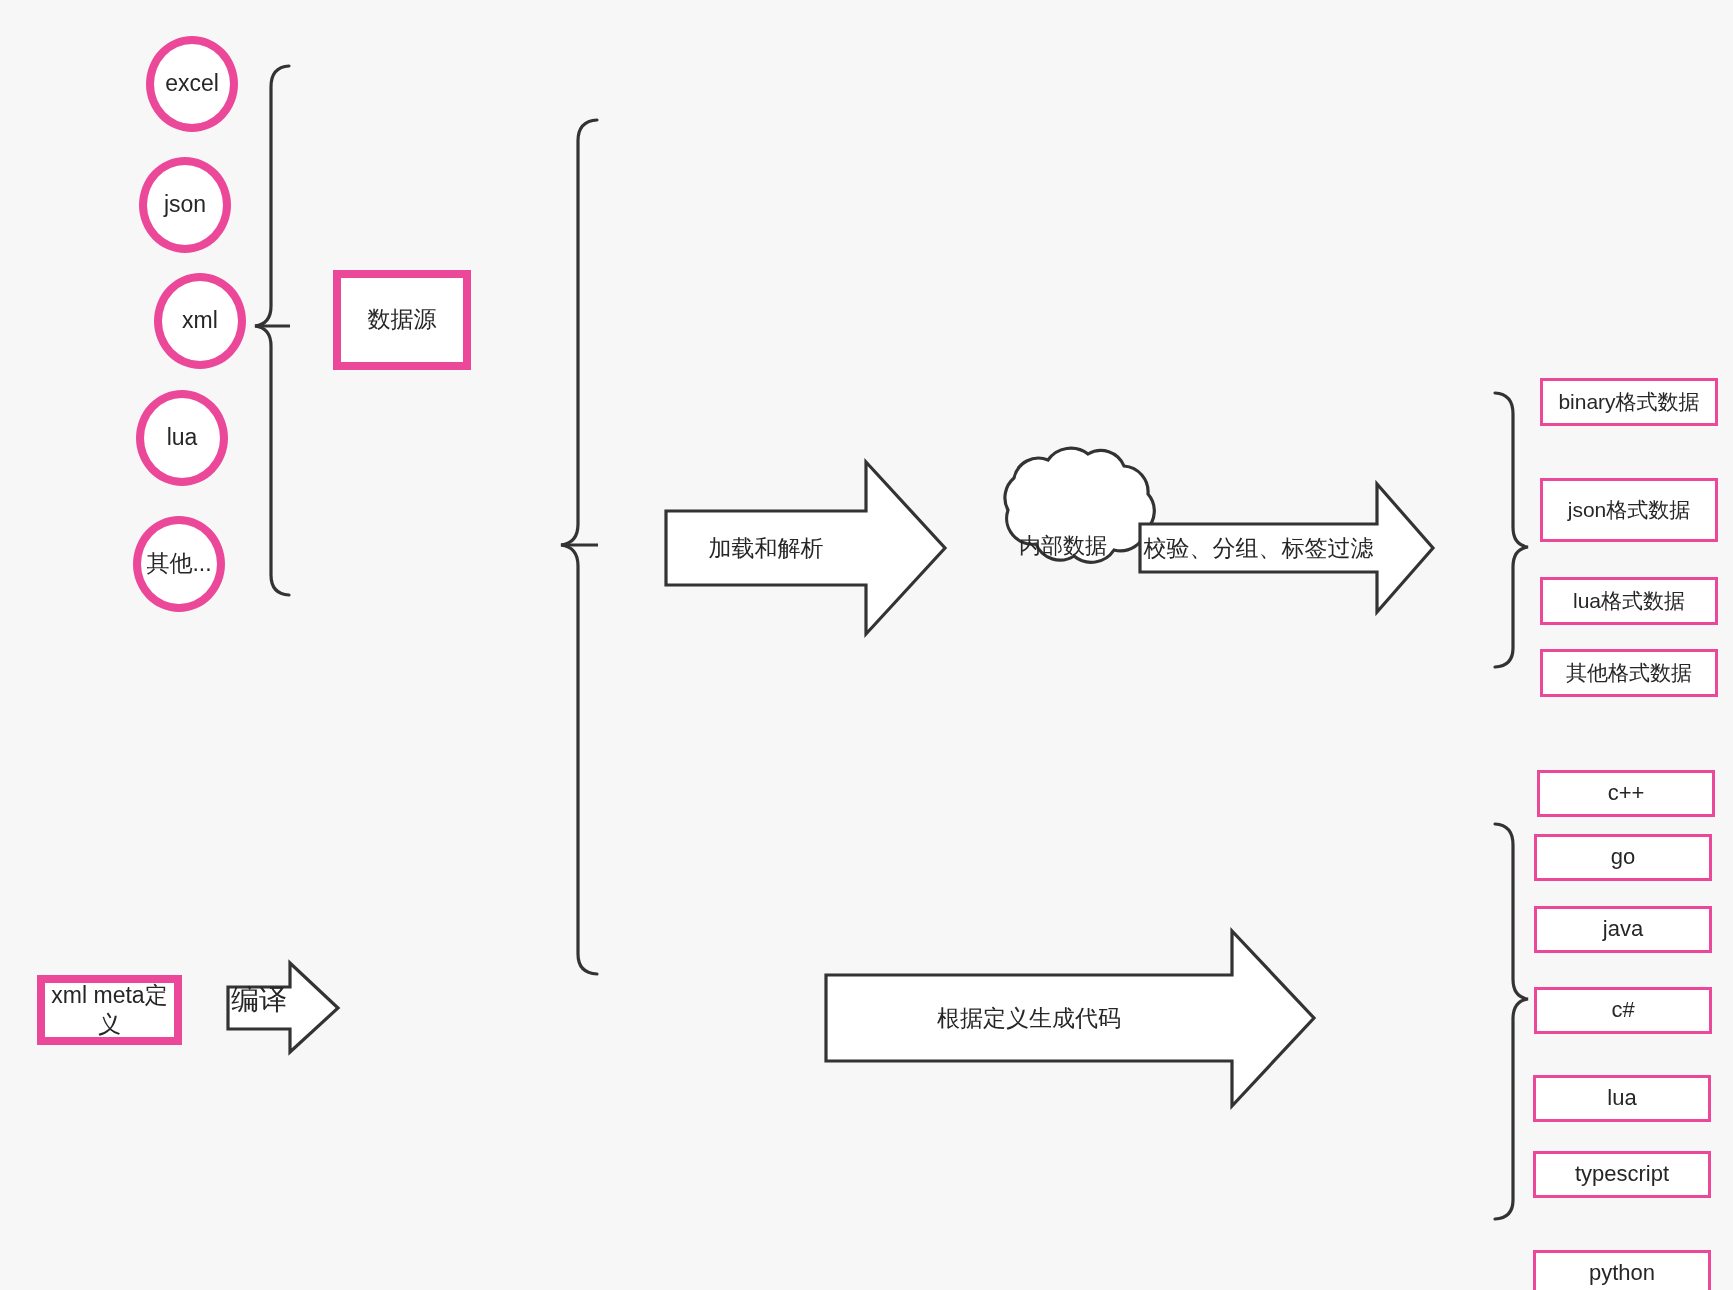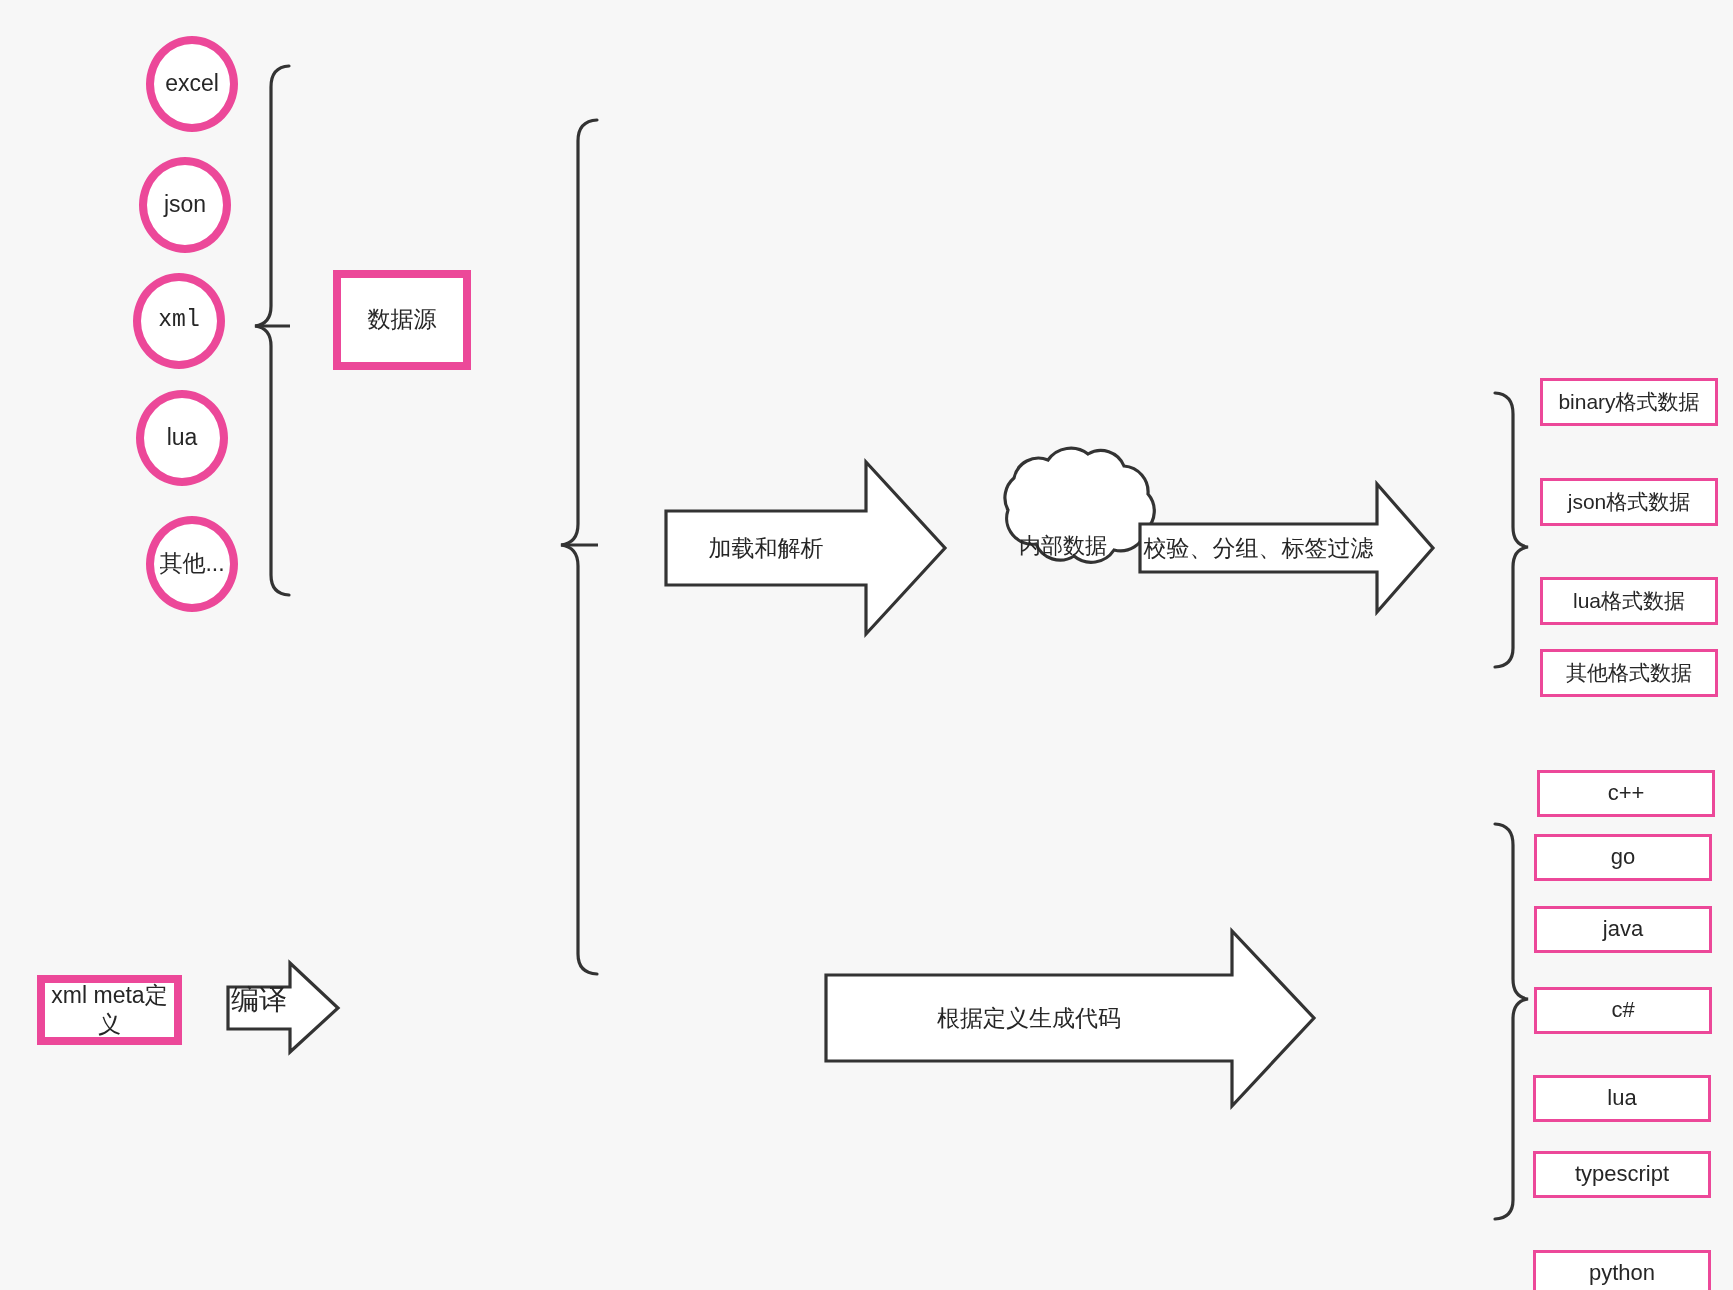--- a/index.html
+++ b/index.html
@@ -116,27 +116,27 @@
 
     <path d="M 1508 824 Q 1490 825 1490 845 L 1490 979 Q 1490 997 1475 999 Q 1490 1001 1490 1019 L 1490 1200 Q 1490 1218 1508 1219" fill="none" stroke="#333333" stroke-width="3.2" stroke-linecap="round" transform="translate(3003,0) scale(-1,1)"></path>
   </svg>
 
   <div class="node ellipse" style="left:146px; top:36px; width:92px; height:96px;">
     <span>excel</span>
   </div>
   <div class="node ellipse" style="left:139px; top:157px; width:92px; height:96px;">
     <span>json</span>
   </div>
-  <div class="node ellipse" style="left:133px; top:273px; width:92px; height:96px;font-family:Liberation Mono, monospace;">
+  <div class="node ellipse" style="left:154px; top:273px; width:92px; height:96px;">
     <span>xml</span>
   </div>
   <div class="node ellipse" style="left:136px; top:390px; width:92px; height:96px;">
     <span>lua</span>
   </div>
-  <div class="node ellipse" style="left:146px; top:516px; width:92px; height:96px;justify-content:center;">
+  <div class="node ellipse" style="left:133px; top:516px; width:92px; height:96px;justify-content:center;">
     <span>其他...</span>
   </div>
 
   <div class="node rect" style="left:333px; top:270px; width:138px; height:100px;">
     <span>数据源</span>
   </div>
 
   <div class="arrow-label" style="left:666px; top:524px; width:200px; height:48px;">
     <span>加载和解析</span>
   </div>
@@ -145,21 +145,21 @@
     <span>内部数据</span>
   </div>
 
   <div class="arrow-label" style="left:1140px; top:524px; width:237px; height:48px;">
     <span>校验、分组、标签过滤</span>
   </div>
 
   <div class="node out-box" style="left:1540px; top:378px; width:178px; height:48px;">
     <span>binary格式数据</span>
   </div>
-  <div class="node out-box" style="left:1540px; top:478px; width:178px; height:48px;">
+  <div class="node out-box" style="left:1540px; top:478px; width:178px; height:64px;">
     <span>json格式数据</span>
   </div>
   <div class="node out-box" style="left:1540px; top:577px; width:178px; height:48px;">
     <span>lua格式数据</span>
   </div>
   <div class="node out-box" style="left:1540px; top:649px; width:178px; height:48px;">
     <span>其他格式数据</span>
   </div>
 
   <div class="node lang-box" style="left:1537px; top:770px; width:178px; height:47px;">

